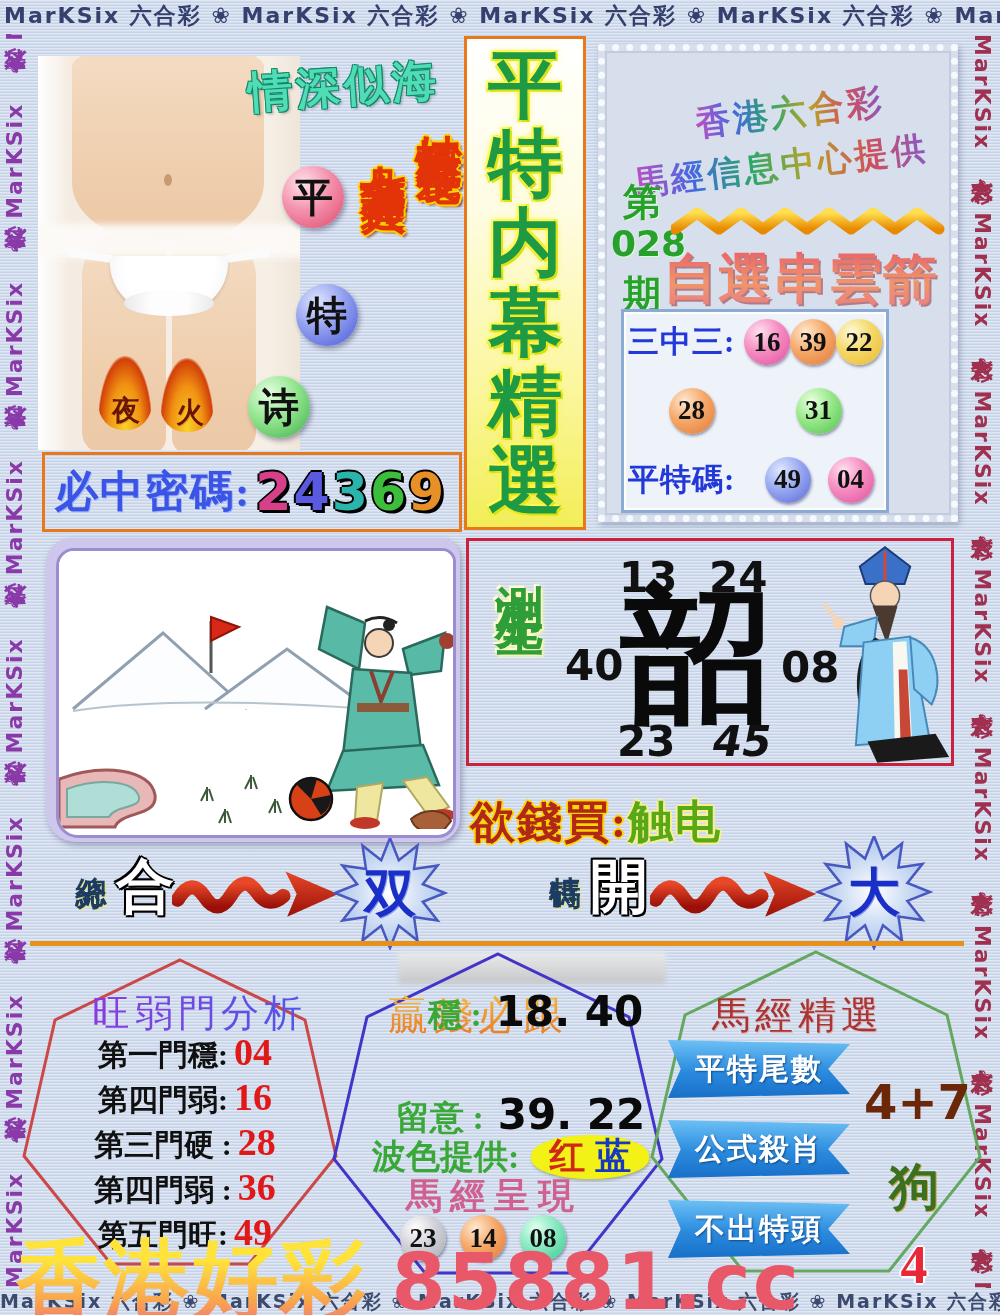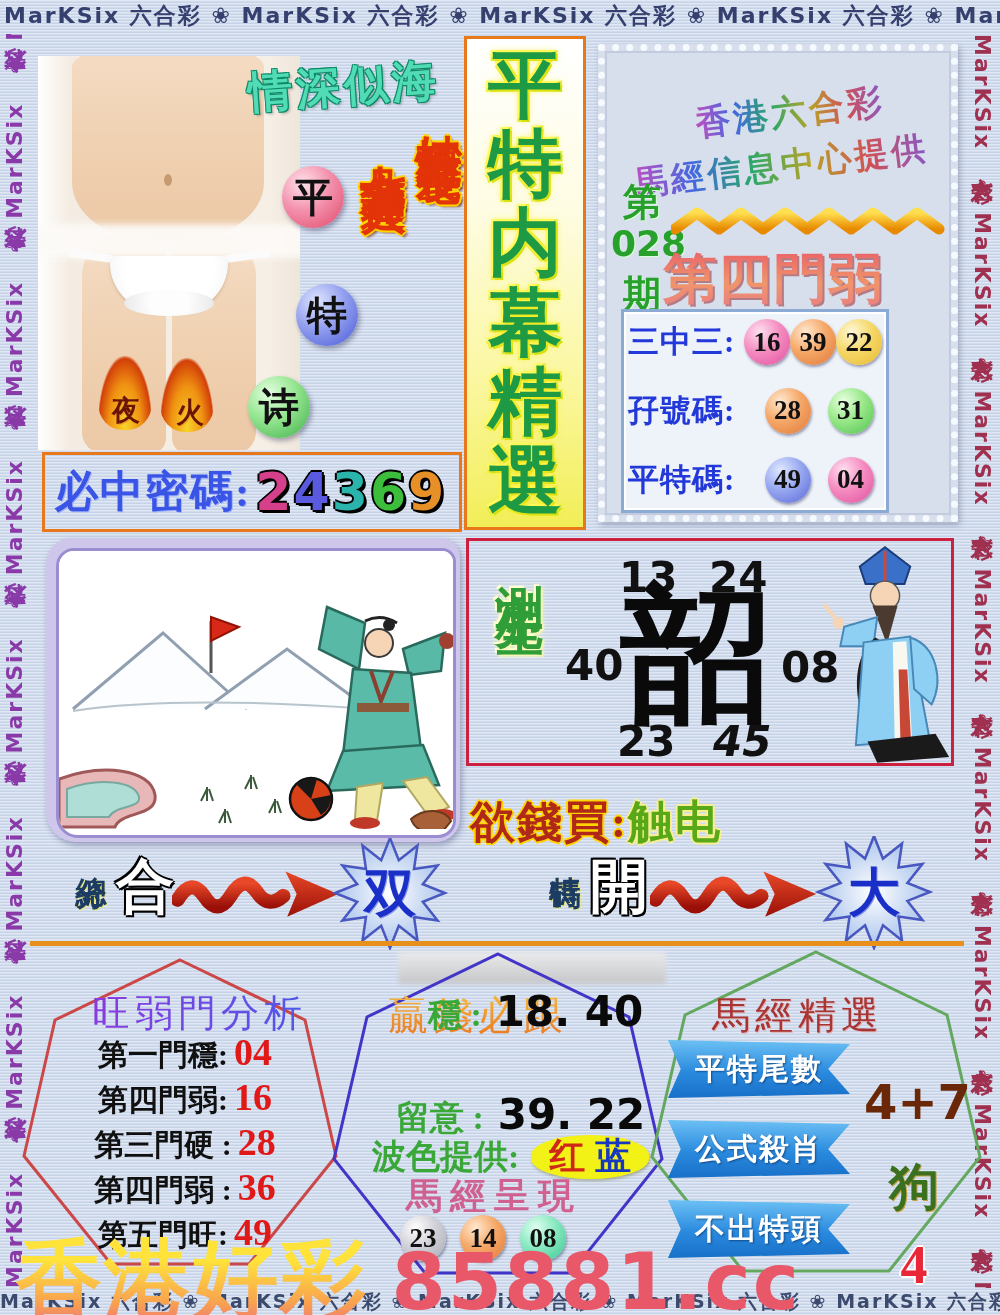--- a/index.html
+++ b/index.html
@@ -207,32 +207,31 @@
     <div class="abs issue" id="issue-suf">期</div>
     <svg class="abs" id="zigzag" width="276" height="38" viewBox="0 0 276 38">
       <defs>
           <linearGradient id="zg" x1="0" y1="0" x2="0" y2="1">
         <stop offset="0" stop-color="#ffdf50"></stop>
             <stop offset="1" stop-color="#e88a00"></stop>
           </linearGradient>
         </defs>
       <polyline points="4,26 26,10 48,26 70,10 92,26 114,10 136,26 158,10 180,26 202,10 224,26 246,10 268,26" fill="none" stroke="url(#zg)" stroke-width="11" stroke-linejoin="round" stroke-linecap="round"></polyline>
     </svg>
-    <div class="abs" id="headline">第四門弱</div>
+    <div class="abs" id="headline">自選串雲箭</div>
     <div class="abs" id="stamp-table">
         <div class="stamp-row">
           <span class="stamp-label">三中三:</span>
           <span class="ball-wrap">
             <span class="ball pink">16</span>
             <span class="ball orange">39</span>
             <span class="ball yellow">22</span>
           </span>
         </div>
         <div class="stamp-row">
-          <span class="stamp-label">孖號碼:</span>
           <span class="ball-wrap">
             <span class="ball orange">28</span>
             <span class="ball green">31</span>
           </span>
         </div>
         <div class="stamp-row">
           <span class="stamp-label">平特碼:</span>
           <span class="ball-wrap">
             <span class="ball blue">49</span>
             <span class="ball pink">04</span>

